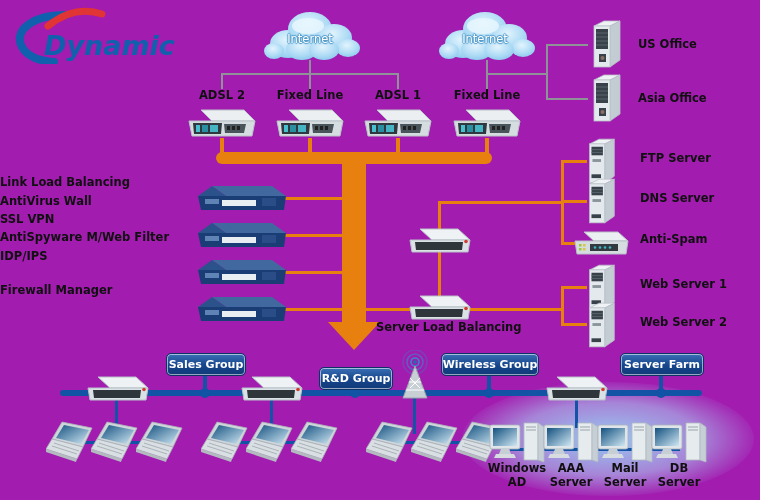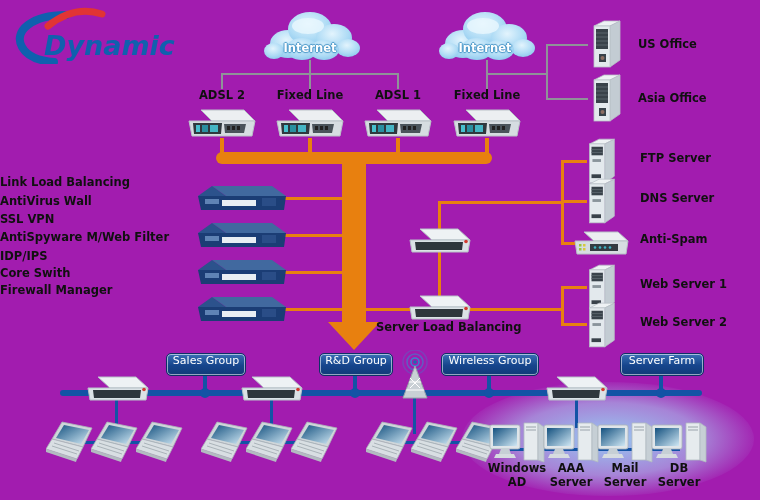--- a/index.html
+++ b/index.html
@@ -12,25 +12,25 @@
   .lbl.right{text-align:left;}
   .gline{position:absolute;background:#8f9398;}
   .oline{position:absolute;background:#E8800F;}
   .bline{position:absolute;background:#1353A5;}
   .dot{position:absolute;width:10px;height:10px;border-radius:50%;background:#1353A5;}
   .arrowhead{position:absolute;width:0;height:0;border-left:26px solid transparent;
              border-right:26px solid transparent;border-top:28px solid #E8800F;}
   .badge{position:absolute;height:21px;border-radius:5px;border:1px solid #0e3166;
          background:linear-gradient(#3a6fb5,#16458C 55%,#123a78);
          box-shadow:inset 0 0 0 1px rgba(255,255,255,.55);
-         color:#fff;font-weight:normal;font-size:11px;display:flex;justify-content:center;white-space:nowrap;}
+         color:#fff;font-weight:bold;font-size:11px;display:flex;align-items:center;justify-content:center;white-space:nowrap;}
   .cloud{position:absolute;width:104px;height:60px;}
   .cloud svg{position:absolute;inset:0;width:100%;height:100%;}
-  .cloud .cloud-label{position:absolute;left:0;right:0;top:37px;text-align:center;color:#fff;
-        font-weight:bold;font-size:11.5px;
+  .cloud .cloud-label{position:absolute;left:0;right:0;top:28px;text-align:center;color:#fff;
+        font-weight:normal;font-size:11.5px;
         text-shadow:0 1px 1px #4a97c8,0 -1px 1px #4a97c8,1px 0 1px #4a97c8,-1px 0 1px #4a97c8;}
   .glow{position:absolute;border-radius:50%;
         background:radial-gradient(ellipse at center,rgba(150,210,246,.95) 0%,rgba(170,218,248,.55) 45%,rgba(255,255,255,0) 74%);}
   .farm-lbl{position:absolute;width:64px;text-align:center;font-weight:bold;font-size:11.5px;line-height:14px;color:#101010;}
 </style>
 </head>
 <body>
 
 <div class="stage">
 
@@ -254,21 +254,20 @@
         <rect x="26" y="16" width="34" height="6" fill="#e9eef3"></rect>
         <rect x="66" y="14" width="14" height="8" fill="#2a4d87"></rect>
       </svg>
   </div>
 
   <div class="lbl right" style="left:0;top:175px;width:185px">Link Load Balancing</div>
   <div class="lbl right" style="left:0;top:194px;width:185px">AntiVirus Wall</div>
   <div class="lbl right" style="left:0;top:212px;width:185px">SSL VPN</div>
   <div class="lbl right" style="left:0;top:249px;width:185px">IDP/IPS</div>
   <div class="lbl right" style="left:0;top:230px;width:185px">AntiSpyware M/Web Filter</div>
-  <div class="lbl right" style="left:0;top:266px;width:185px">Core Swith</div>
   <div class="lbl right" style="left:0;top:283px;width:185px">Firewall Manager</div>
 
   <div class="dev" style="left:408px;top:226px;width:64px;height:28px">
     <svg viewBox="0 0 64 28">
         <polygon points="12,3 50,3 62,14 24,14" fill="#eef2f4" stroke="#b7c1c7"></polygon>
         <polygon points="2,14 62,14 60,26 4,26" fill="#dbe2e6" stroke="#b7c1c7"></polygon>
         <polygon points="7,16 55,16 54,24 8,24" fill="#2e363c"></polygon>
         <circle cx="58" cy="15.5" r="1.8" fill="#d23b2f"></circle>
       </svg>
   </div>
@@ -359,21 +358,21 @@
   <div class="bline" style="left:487px;top:372px;width:4px;height:20px"></div>
   <div class="bline" style="left:659px;top:372px;width:4px;height:20px"></div>
   <div class="dot" style="left:200px;top:388px"></div>
   <div class="dot" style="left:350px;top:388px"></div>
   <div class="dot" style="left:484px;top:388px"></div>
   <div class="dot" style="left:656px;top:388px"></div>
 
   <div class="badge" style="left:166px;top:353px;width:78px">
       <span>Sales Group</span>
     </div>
-  <div class="badge" style="left:319px;top:353px;width:72px">
+  <div class="badge" style="left:319px;top:367px;width:72px">
       <span>R&amp;D Group</span>
     </div>
   <div class="badge" style="left:441px;top:353px;width:96px">
       <span>Wireless Group</span>
     </div>
   <div class="badge" style="left:620px;top:353px;width:82px">
       <span>Server Farm</span>
     </div>
 
   <div class="bline" style="left:115px;top:396px;width:3px;height:38px"></div>

